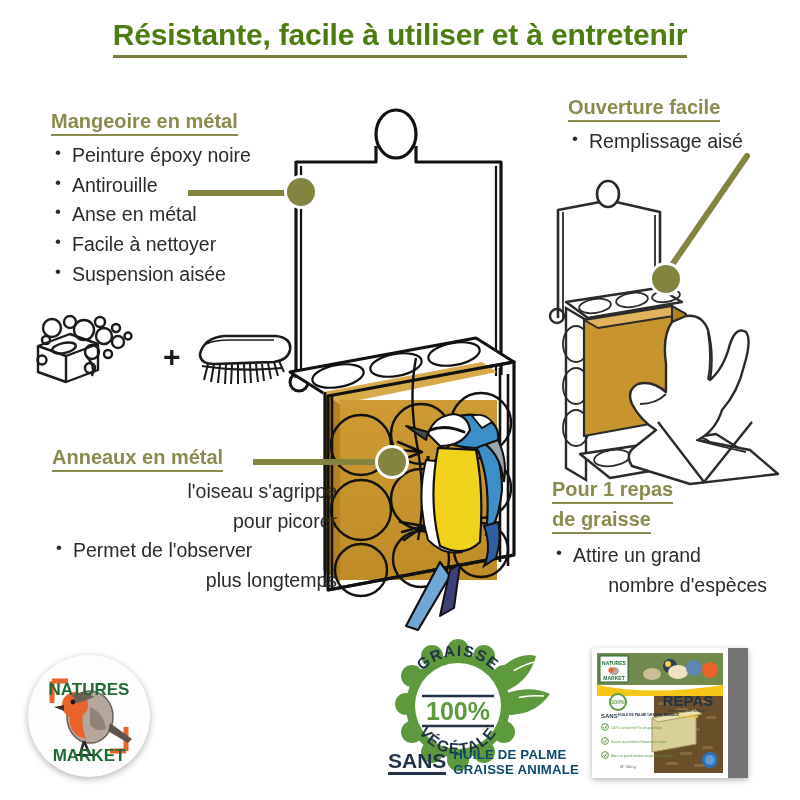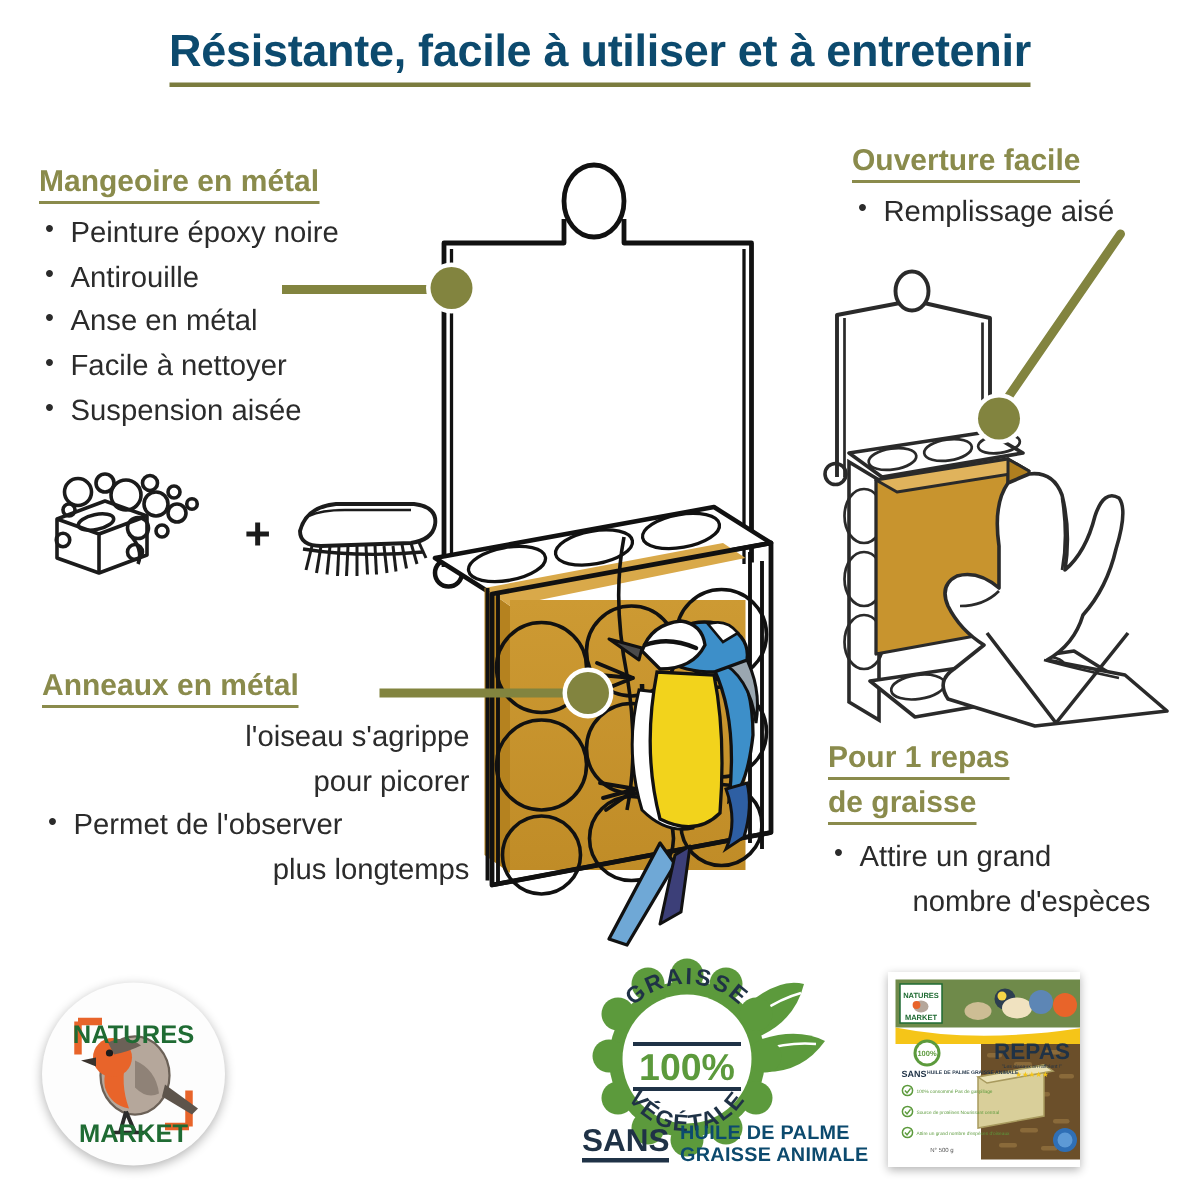--- a/index.html
+++ b/index.html
@@ -10,21 +10,21 @@
     overflow:hidden;
     position:relative;
   }
   #stage{position:relative;width:800px;height:800px;overflow:hidden;background:#fff;}
 
   
   .title{
     position:absolute;left:0;top:18px;width:800px;
     text-align:center;
     font-size:30px;font-weight:bold;
-    color:#0c4a6e;
+    color:#4d7c0f;
     letter-spacing:-0.2px;
   }
   .title span{
     display:inline-block;
     border-bottom:3px solid #7b7c3e;
     padding-bottom:3px;
   }
 
   
   .sec-head{
@@ -51,24 +51,24 @@
   ul.bul li:before{
     content:"\2022";
     position:absolute;left:4px;top:-1px;
     font-size:17px;color:#2b2b2b;
   }
   ul.bul li.cont:before{content:"";}
   ul.bul li.cont{padding-left:21px;text-align:right;}
 
   
   .blk{position:absolute;}
-  #blk-metal{left:26px;top:110px;width:280px;}
-  #blk-rings{left:28px;top:446px;width:285px;}
+  #blk-metal{left:51px;top:110px;width:280px;}
+  #blk-rings{left:52px;top:446px;width:285px;}
   #blk-open{left:568px;top:96px;width:230px;}
-  #blk-meal{left:552px;top:478px;width:215px;margin-top:16px;}
+  #blk-meal{left:552px;top:478px;width:215px;}
 
   
   .conn{position:absolute;background:#82843f;}
   .dot{
     position:absolute;border-radius:50%;
     background:#82843f;
     box-shadow:0 0 0 3px #ffffff;
   }
 
   
@@ -97,22 +97,22 @@
     font-size:21px;font-weight:bold;color:#1f3246;
     border-bottom:3px solid #1f3246;line-height:1.0;padding-bottom:1px;
   }
   #sans-rest{
     font-size:13.2px;font-weight:bold;color:#0c4a6e;
     line-height:1.12;letter-spacing:.2px;
   }
 
   
   #pack{
-    position:absolute;left:592px;top:648px;width:128px;height:130px;
-    background:#0ea5e9;
+    position:absolute;left:592px;top:648px;width:156px;height:130px;
+    background:#737373;
     box-shadow:0 2px 6px rgba(0,0,0,.30);
     overflow:hidden;
   }
 </style>
 </head>
 <body>
 
 <div id="stage">
 
   <div class="title">

